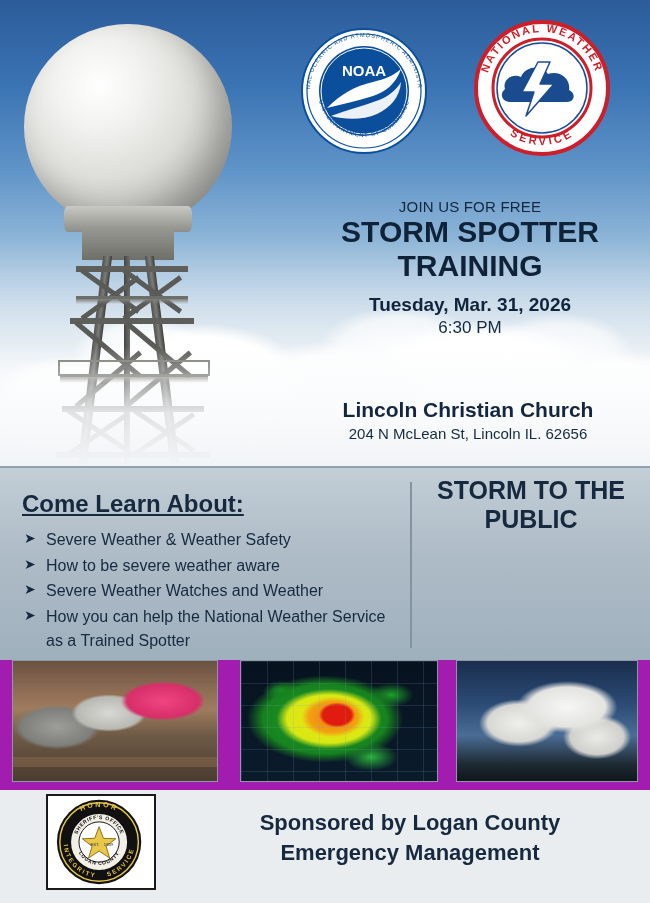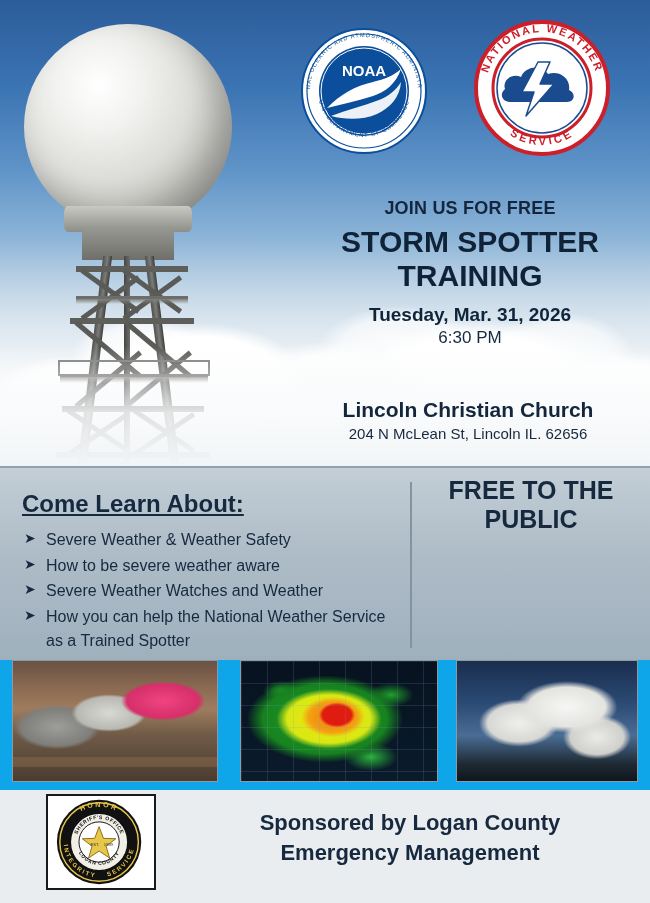--- a/index.html
+++ b/index.html
@@ -9,21 +9,21 @@
   }
   body {
     width: 650px; height: 903px;
     font-family: "Liberation Sans", sans-serif;
     overflow: hidden;
     position: relative;
   }
   .poster {
     position: relative;
     width: 650px; height: 903px;
-    background: #0ea5e9;
+    background: #a21caf;
     overflow: hidden;
   }
 
   
   .hero {
     position: absolute;
     left: 0; top: 0;
     width: 650px; height: 466px;
     overflow: hidden;
     background: linear-gradient(to bottom,
@@ -119,22 +119,22 @@
     position: absolute; left: 472px; top: 18px;
     width: 140px; height: 140px;
   }
 
   
   .hero-text {
     position: absolute; left: 300px; top: 198px;
     width: 340px; text-align: center; color: #10243b;
   }
   .join-line {
-    font-size: 18px; font-weight: bold; letter-spacing: .2px;
-    color: #14263d; margin-bottom: 6px;
+    font-size: 15px; font-weight: normal; letter-spacing: .2px;
+    color: #14263d; 
   }
   .title-1 {
     font-size: 30px; font-weight: bold; color: #0f2238; line-height: 1.12;
   }
   .date-line {
     margin-top: 12px; font-size: 19px; font-weight: bold; color: #10243b;
   }
   .time-line {
     margin-top: 2px; font-size: 17px; color: #16293f;
   }
@@ -366,21 +366,21 @@
         <li>
           <span class="arrow">➤</span>
           <span>How you can help the National Weather Service as a Trained Spotter</span>
         </li>
       </ul>
     </div>
 
     <div class="vdiv"></div>
 
     <div class="openbox">
-      <div class="otitle">FREE TO THE</div>
+      <div class="otitle">STORM TO THE</div>
       <div class="otitle">PUBLIC</div>
     </div>
   </div>
 
   <div class="strip">
     <div class="photo p1">
       <div class="p1-img"></div>
       <div class="p1-line"></div>
       <div class="p1-cap"></div>
     </div>

